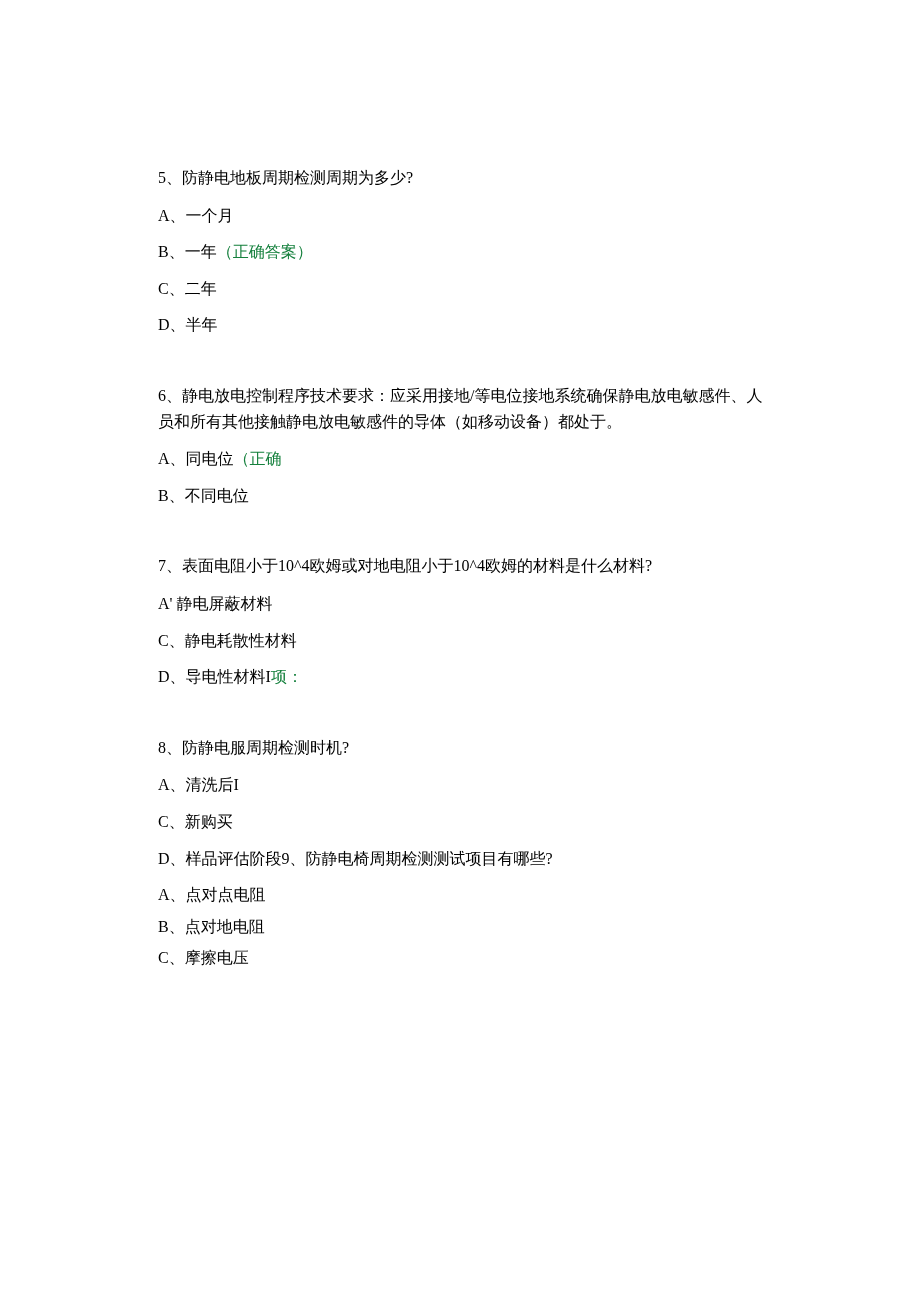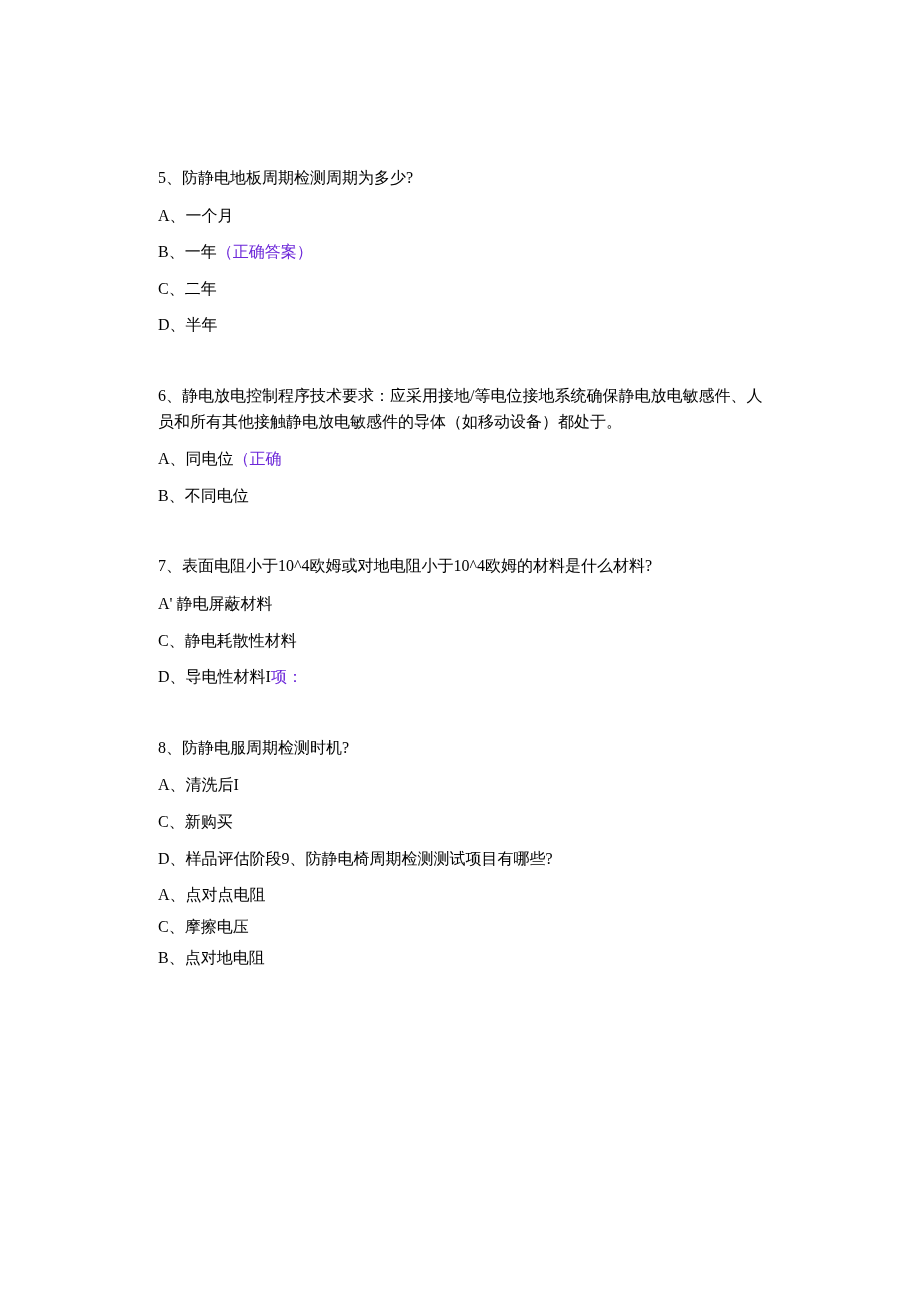--- a/index.html
+++ b/index.html
@@ -20,21 +20,21 @@
       margin-bottom: 45px;
       margin-left: 8px;
     }
     .question-text {
       margin-bottom: 12px;
     }
     .option {
       margin-bottom: 11px;
     }
     .answer-mark {
-      color: #6d28d9;
+      color: #15803d;
     }
     .q9-sub .option {
       margin-bottom: 6px;
     }
   </style>
 </head>
 <body>
 
 <div class="question">
   <div class="question-text">
@@ -92,19 +92,19 @@
     <span>C、</span><span>新购买</span>
   </div>
   <div class="option">
     <span>D、</span><span>样品评估阶段9、防静电椅周期检测测试项目有哪些?</span>
   </div>
   <div class="q9-sub">
     <div class="option">
       <span>A、</span><span>点对点电阻</span>
     </div>
     <div class="option">
-      <span>C、</span><span>摩擦电压</span>
+      <span>B、</span><span>点对地电阻</span>
     </div>
     <div class="option">
-      <span>B、</span><span>点对地电阻</span>
+      <span>C、</span><span>摩擦电压</span>
     </div>
   </div>
 </div>
 
 </body></html>

